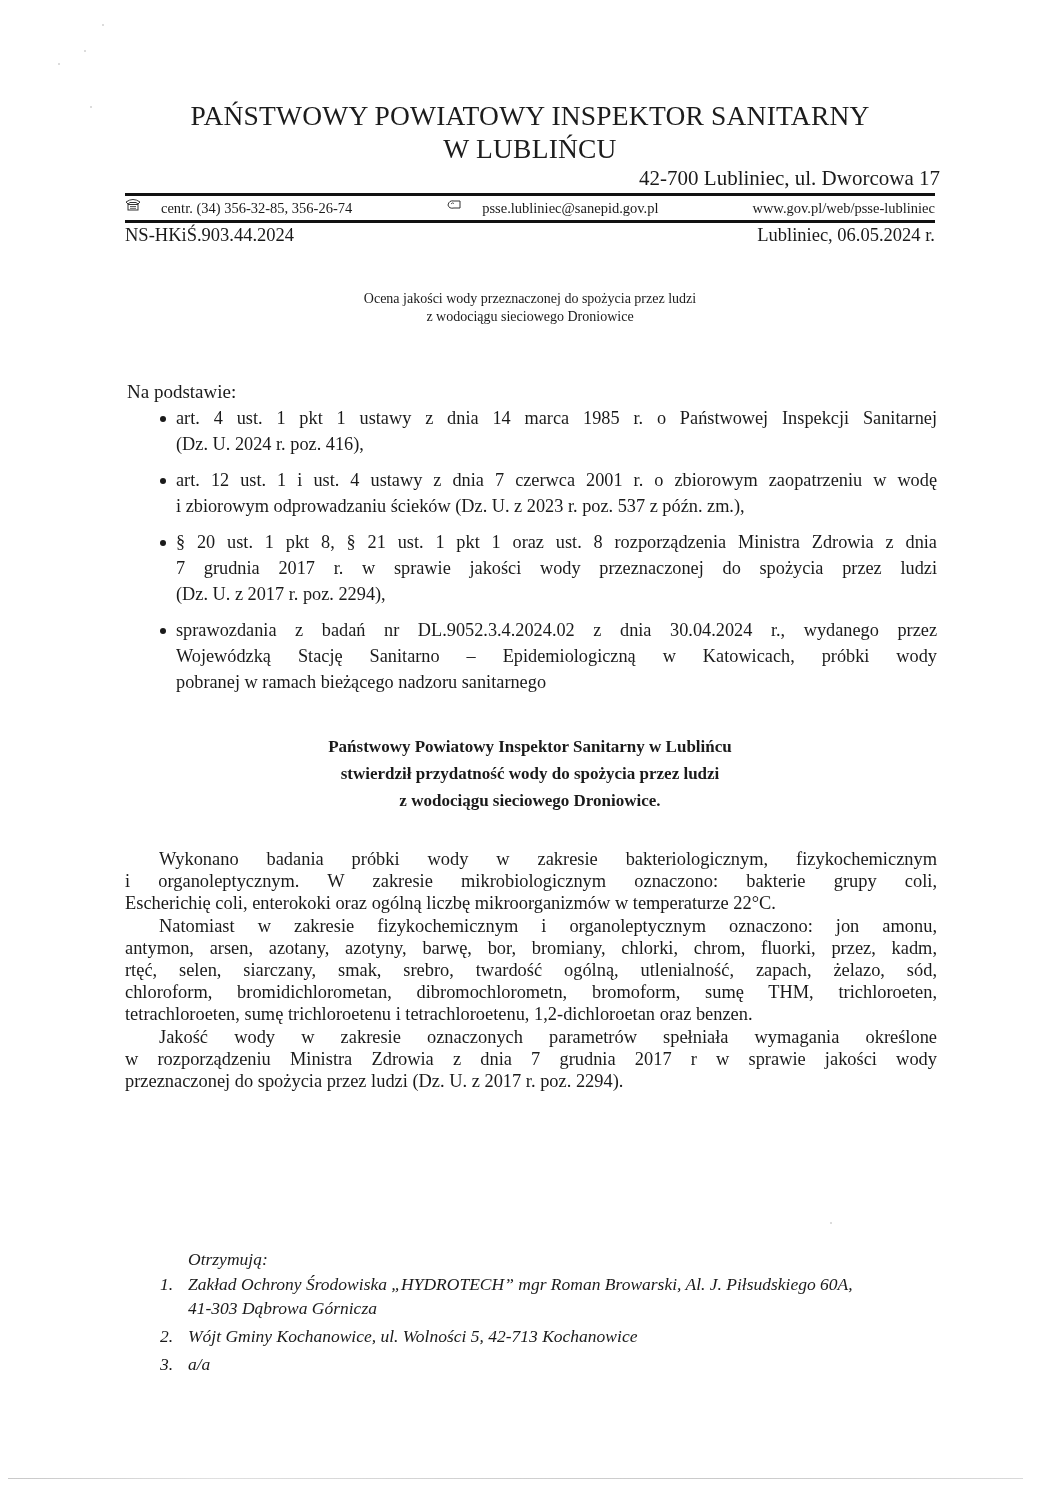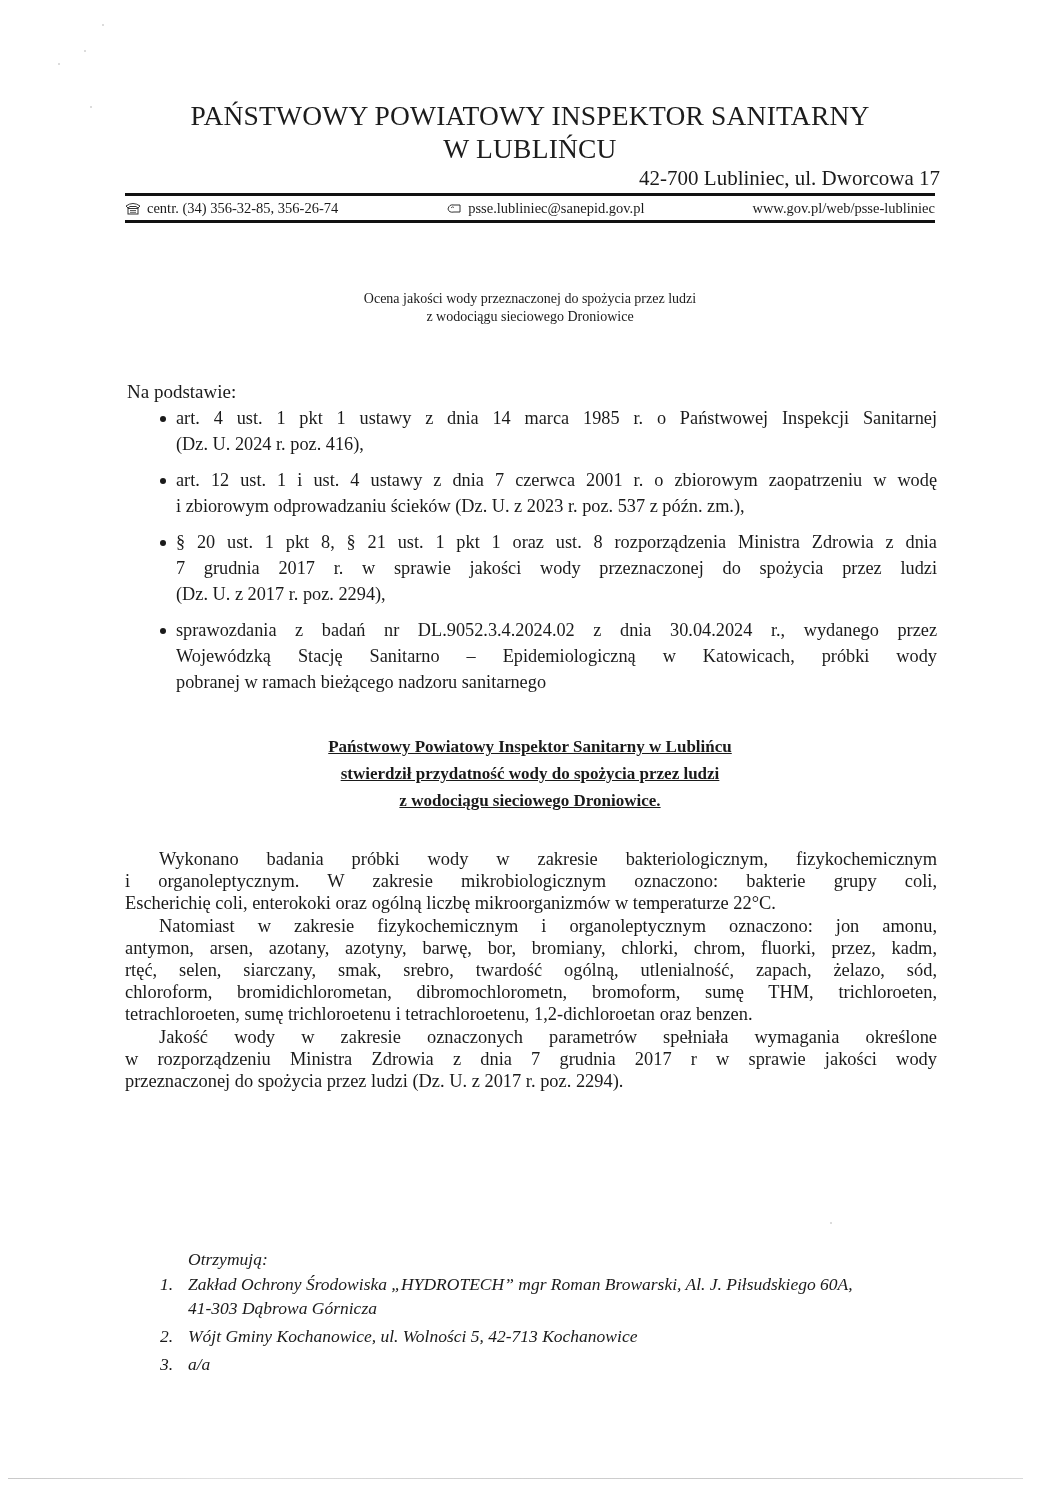--- a/index.html
+++ b/index.html
@@ -52,21 +52,21 @@
       position: absolute;
       left: 125px; width: 810px;
       top: 198px;
       height: 20px;
       font-size: 14.5px;
       line-height: 20px;
       display: flex;
       justify-content: space-between;
       align-items: center;
     }
-    .contact-row .item { display: flex; align-items: center; gap: 6px; white-space: nowrap; }
+    .contact-row .item { display: flex; align-items: flex-start; gap: 20px; white-space: nowrap; }
     .icon-phone, .icon-mail {
       display: inline-block;
       width: 16px; height: 13px;
       position: relative;
     }
     .icon-phone svg, .icon-mail svg { width: 16px; height: 13px; display: block; }
     .ref-row {
       position: absolute;
       left: 125px; width: 810px;
       top: 224px;
@@ -118,21 +118,20 @@
     .basis-list li .line { display: block; text-align: justify; text-align-last: justify; }
     .basis-list li .line.last { text-align-last: left; }
     
     .statement {
       position: absolute;
       left: 250px; width: 560px;
       text-align: center;
       font-weight: bold;
       font-size: 17px;
       line-height: 27px;
-      text-decoration: underline;
     }
     .statement.l1 { top: 733px; }
     .statement.l2 { top: 760px; }
     .statement.l3 { top: 787px; }
     
     .body-text {
       position: absolute;
       left: 125px; width: 812px;
       top: 848px;
       font-size: 18.4px;
@@ -208,20 +207,24 @@
           <path d="M5 6 Q6 4 8 5.5" fill="none" stroke="#333" stroke-width="0.8"></path>
         </svg>
       </span>
       <span>psse.lubliniec@sanepid.gov.pl</span>
     </span>
     <span class="item">www.gov.pl/web/psse-lubliniec</span>
   </div>
 
   <div class="rule-thick r2"></div>
 
+  <div class="ref-row">
+    <span>NS-HKiŚ.903.44.2024</span>
+    <span>Lubliniec, 06.05.2024 r.</span>
+  </div>
 
   <div class="doc-title l1">Ocena jakości wody przeznaczonej do spożycia przez ludzi</div>
   <div class="doc-title l2">z wodociągu sieciowego Droniowice</div>
 
   <div class="basis-intro">Na podstawie:</div>
   <ul class="basis-list">
     <li>
       <span class="bullet"></span>
       <span class="line">art. 4 ust. 1 pkt 1 ustawy z dnia 14 marca 1985 r. o Państwowej Inspekcji Sanitarnej</span>
       <span class="line last">(Dz. U. 2024 r. poz. 416),</span>

